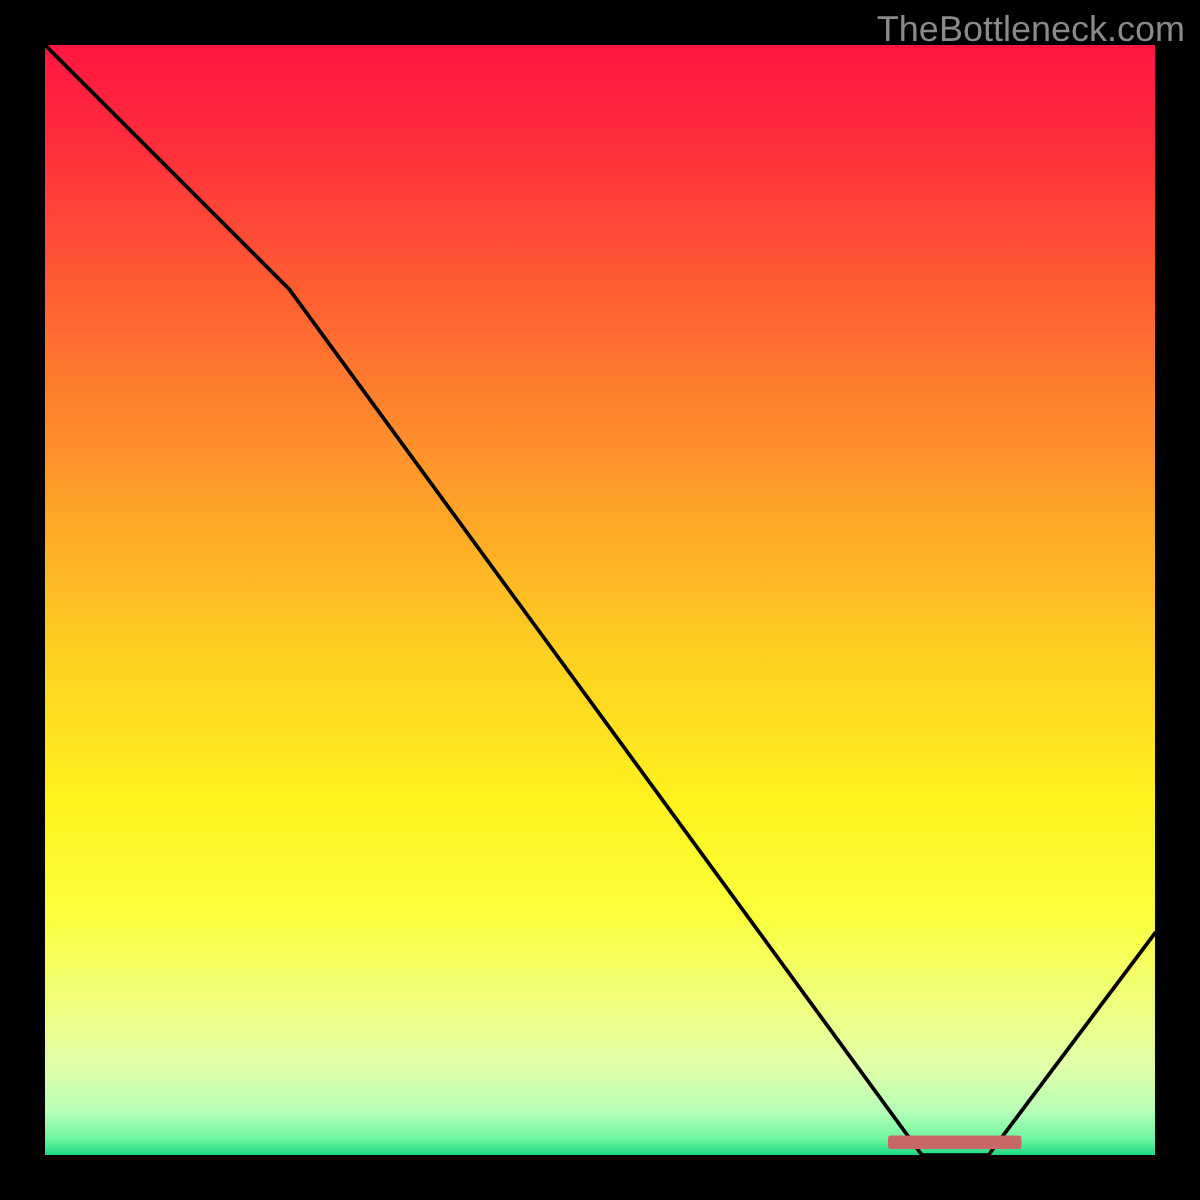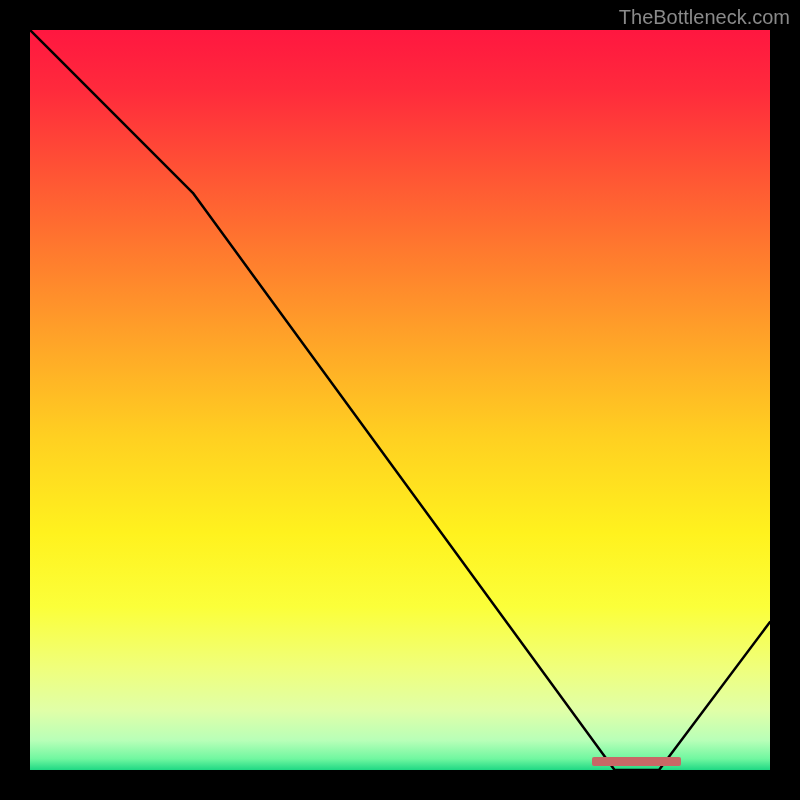--- a/index.html
+++ b/index.html
@@ -1,17 +1,17 @@
 <!DOCTYPE html>
 <html><head>
 <meta charset="utf-8">
 <style>
 * { margin: 0; padding: 0; box-sizing: border-box; }
 body { width: 800px; height: 800px; background: #000; position: relative; font-family: Arial, sans-serif; }
-.watermark { position: absolute; top: 6px; right: 10px; color: #8a8a8a; font-size: 20px; font-weight: 500; z-index: 10; text-align: center; }
+.watermark { position: absolute; top: 6px; right: 10px; color: #8a8a8a; font-size: 24px; font-weight: 500; z-index: 10; text-align: center; }
 .plot-area { position: absolute; left: 30px; top: 30px; width: 740px; height: 740px; }
 .gradient-bg { position: absolute; left: 0; top: 0; width: 740px; height: 740px; }
 .curve-svg { position: absolute; left: 0; top: 0; width: 740px; height: 740px; z-index: 5; }
 .bar-marker { position: absolute; background: #c86866; border-radius: 2px; z-index: 6; }
 </style>
 </head>
 <body>
 
 <div class="watermark">TheBottleneck.com</div>
 

